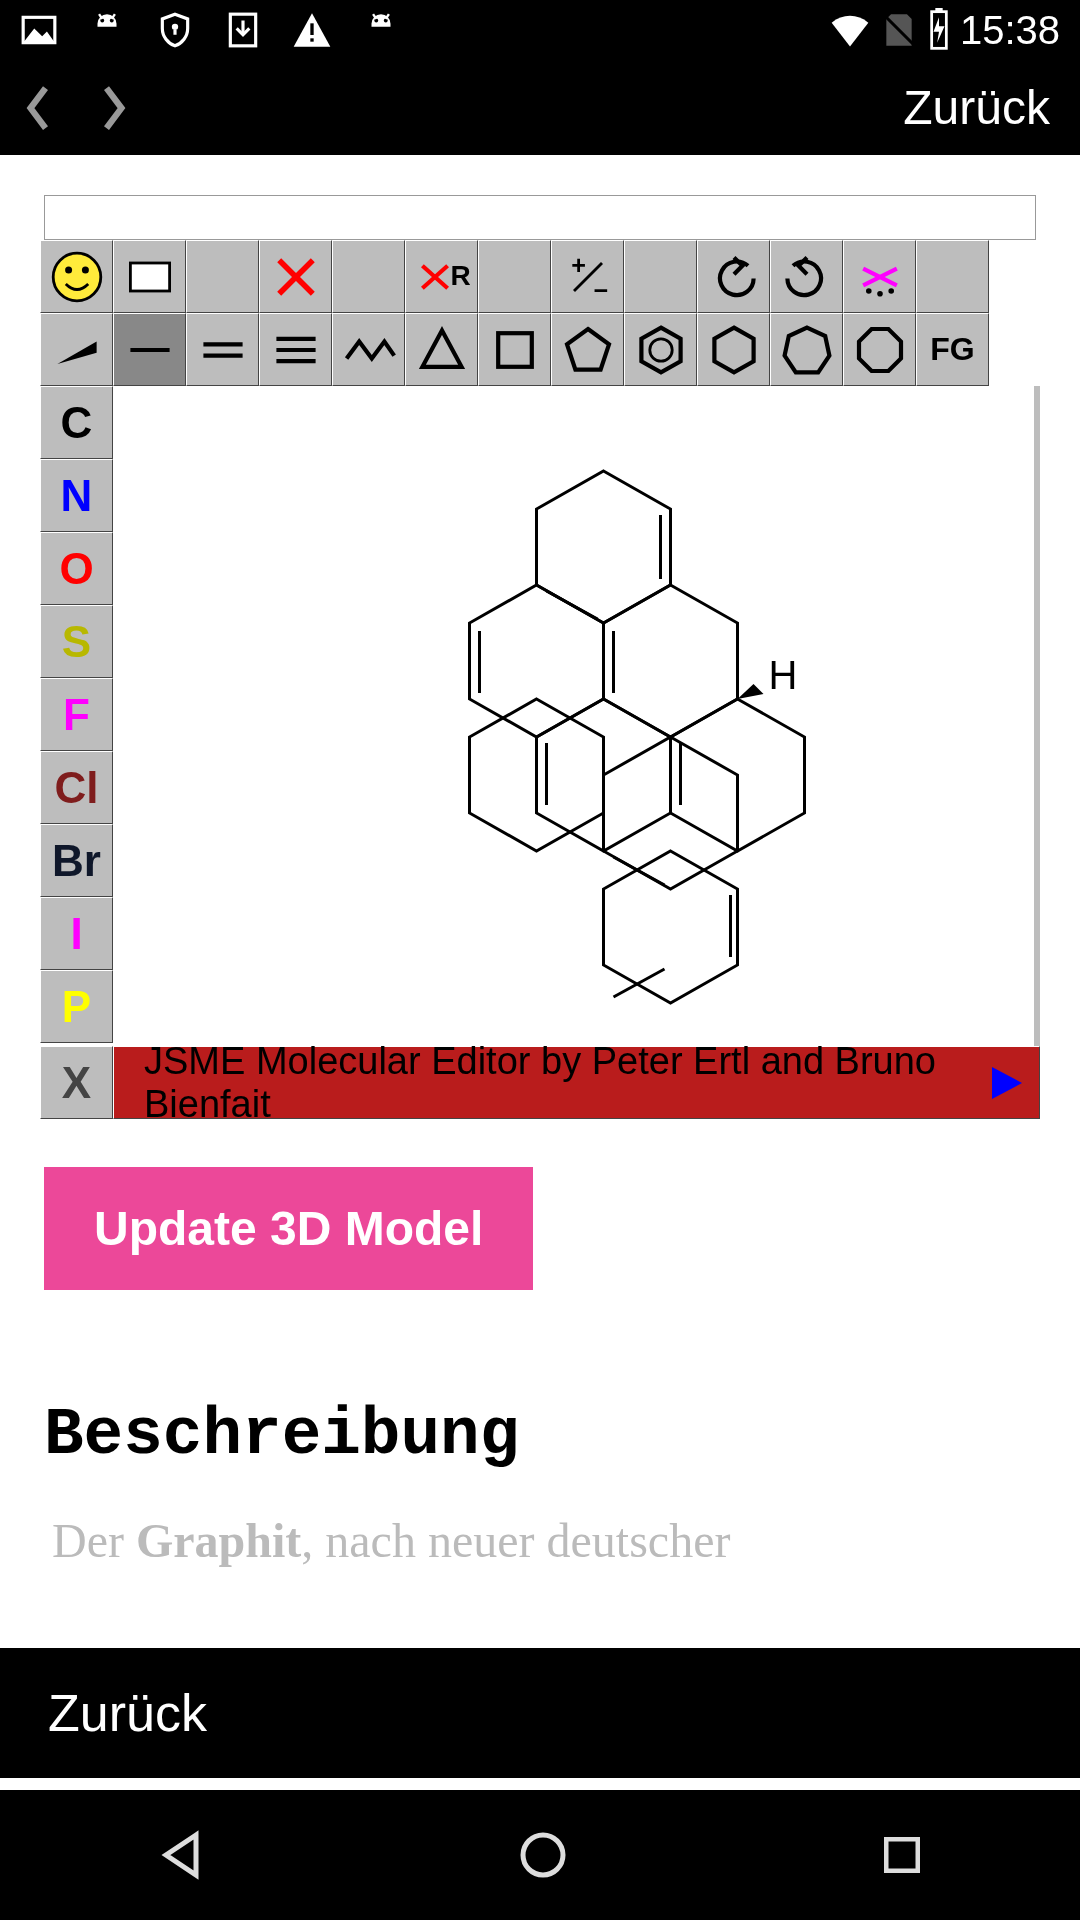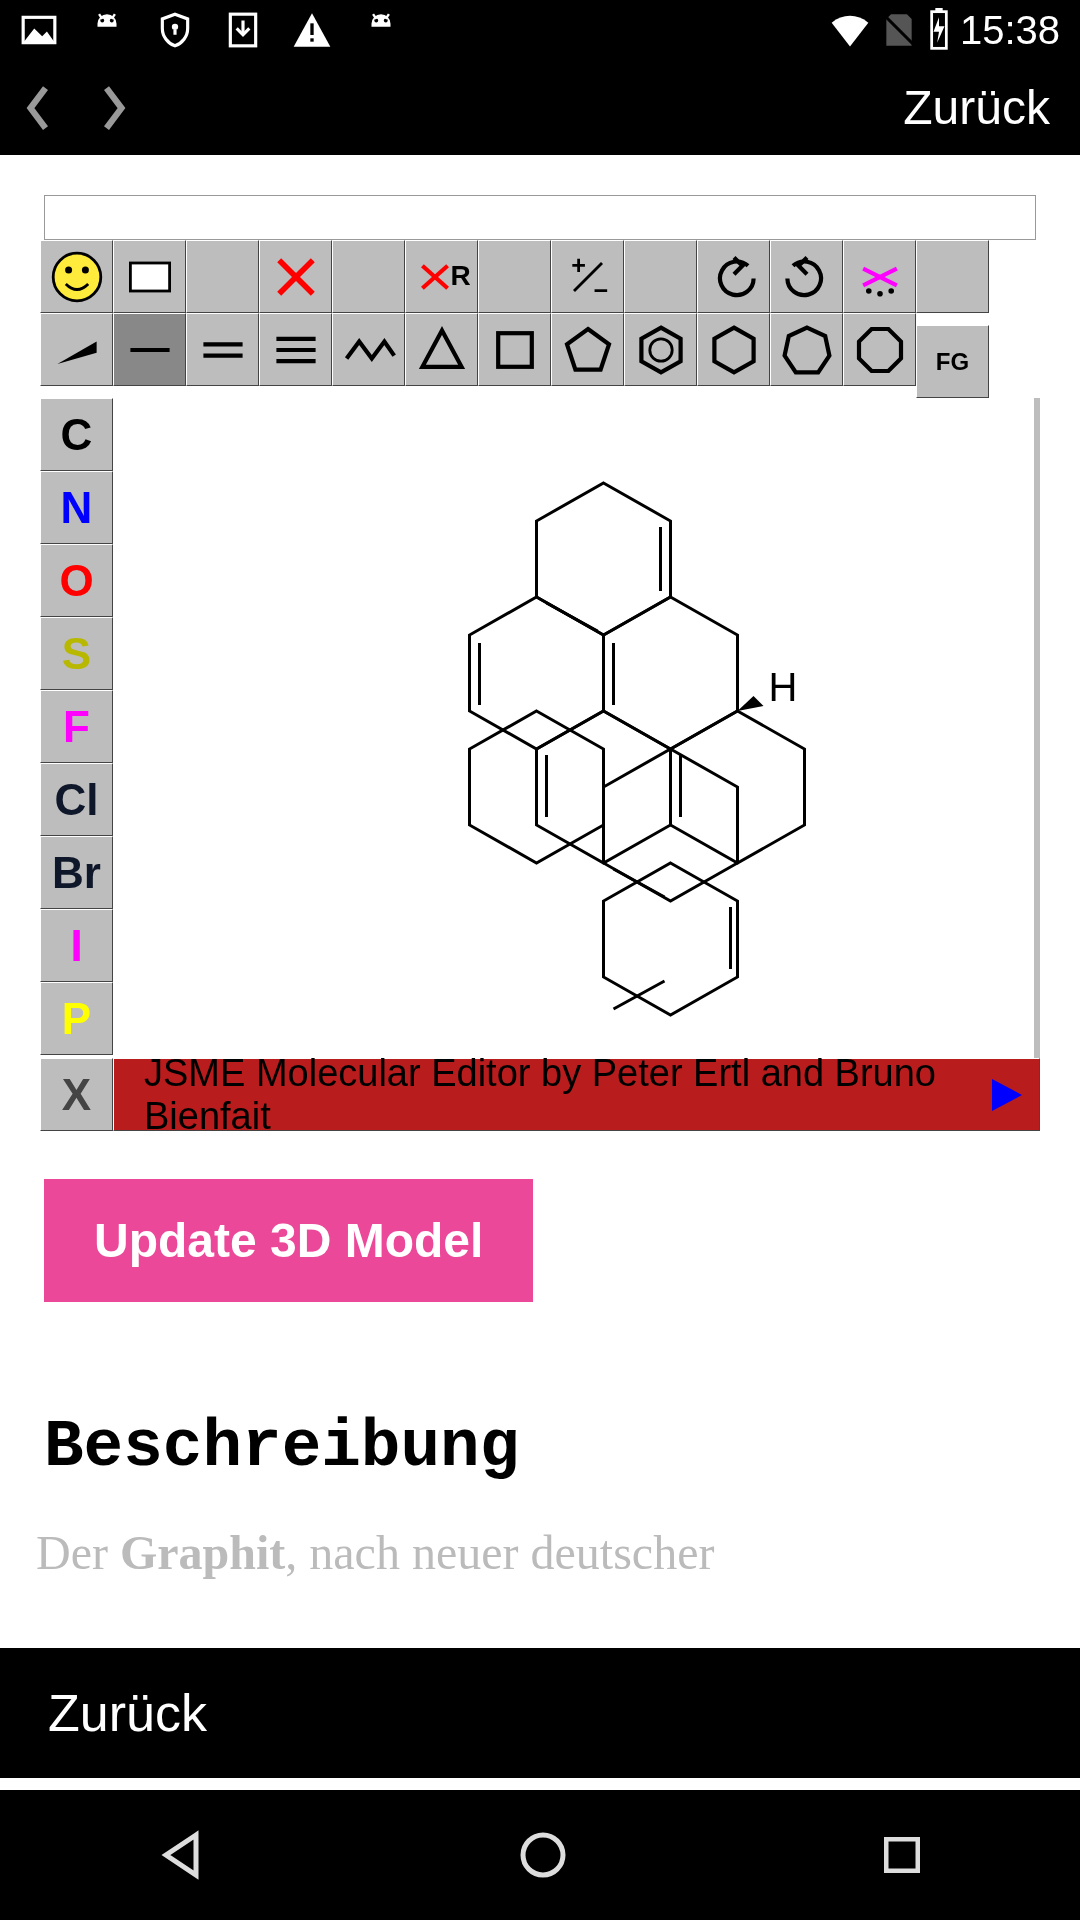--- a/index.html
+++ b/index.html
@@ -43,21 +43,21 @@
       font-size: 38px; border: 1px solid #444; border-top-color: #fff; border-left-color: #fff;
     }
     .play { width: 50px; display: flex; align-items: center; justify-content: center; color: #0000ff; }
 
     .update-btn {
       margin: 48px 0 8px 44px; background: #ec4899; color: #fff; font-size: 48px; font-weight: bold;
       padding: 34px 50px; display: inline-block;
     }
 
     .desc-heading { margin: 100px 0 0 44px; font-size: 66px; font-weight: bold; font-family: Liberation Mono, monospace; }
-    .desc-text { margin: 40px 0 0 36px; font-size: 48px; color: #bbb; font-family: Georgia, serif; }
+    .desc-text { margin: 40px 0 0 52px; font-size: 48px; color: #bbb; font-family: Georgia, serif; }
     .desc-text strong { font-weight: bold; }
 
     
     .bottom-back { position: absolute; top: 1648px; left: 0; right: 0; height: 130px; background: #000; display: flex; align-items: center; padding-left: 48px; }
     .bottom-back .lbl { color: #fff; font-size: 52px; }
 
     
     .nav-bar { position: absolute; bottom: 0; left: 0; right: 0; height: 130px; background: #000; display: flex; align-items: center; justify-content: space-around; }
 
     svg { display: block; }
@@ -277,31 +277,31 @@
         <div class="tool-cell">
           <svg width="56" height="56" viewBox="0 0 40 40">
             <polygon points="20,4 33,10 36,24 28,36 12,36 4,24 7,10" fill="none" stroke="#000" stroke-width="3"></polygon>
           </svg>
         </div>
         <div class="tool-cell">
           <svg width="56" height="56" viewBox="0 0 40 40">
             <polygon points="14,5 26,5 35,14 35,26 26,35 14,35 5,26 5,14" fill="none" stroke="#000" stroke-width="3"></polygon>
           </svg>
         </div>
-        <div class="tool-cell" style="font-size: 24px; margin-top: 12px;">FG</div>
+        <div class="tool-cell" style="font-size: 32px;">FG</div>
       </div>
 
     <div class="editor-body">
       <div class="element-col" id="elemcol">
           <div class="elem-cell" style="color: rgb(0, 0, 0);">C</div>
           <div class="elem-cell" style="color: rgb(0, 0, 255);">N</div>
           <div class="elem-cell" style="color: rgb(255, 0, 0);">O</div>
           <div class="elem-cell" style="color: rgb(184, 184, 0);">S</div>
           <div class="elem-cell" style="color: rgb(255, 0, 255);">F</div>
-          <div class="elem-cell" style="color: #0f172a;">Cl</div>
+          <div class="elem-cell" style="color: #7f1d1d;">Cl</div>
           <div class="elem-cell" style="color: #0f172a;">Br</div>
           <div class="elem-cell" style="color: rgb(255, 0, 255);">I</div>
           <div class="elem-cell" style="color: rgb(255, 255, 0);">P</div>
         </div>
       <div class="canvas-area">
         <svg width="100%" height="100%" viewBox="0 0 920 660">
           <g stroke="#000" stroke-width="3" fill="none">
 
             <polygon points="490,85 557,123 557,199 490,237 423,199 423,123"></polygon>
 

